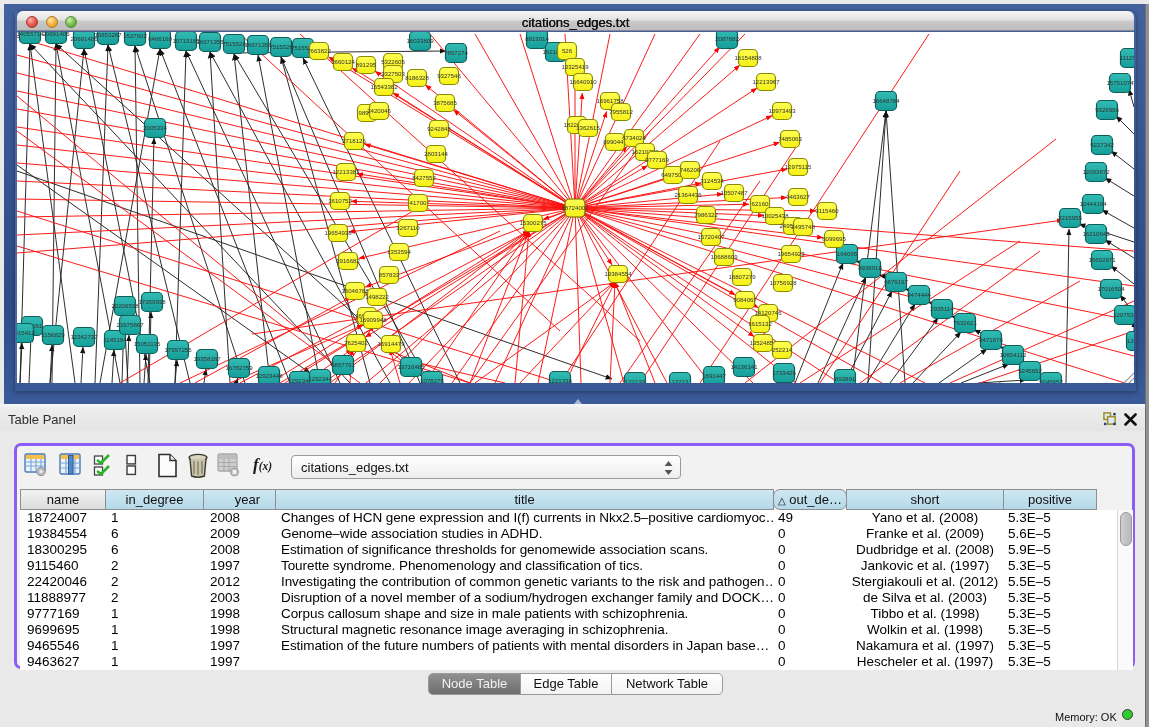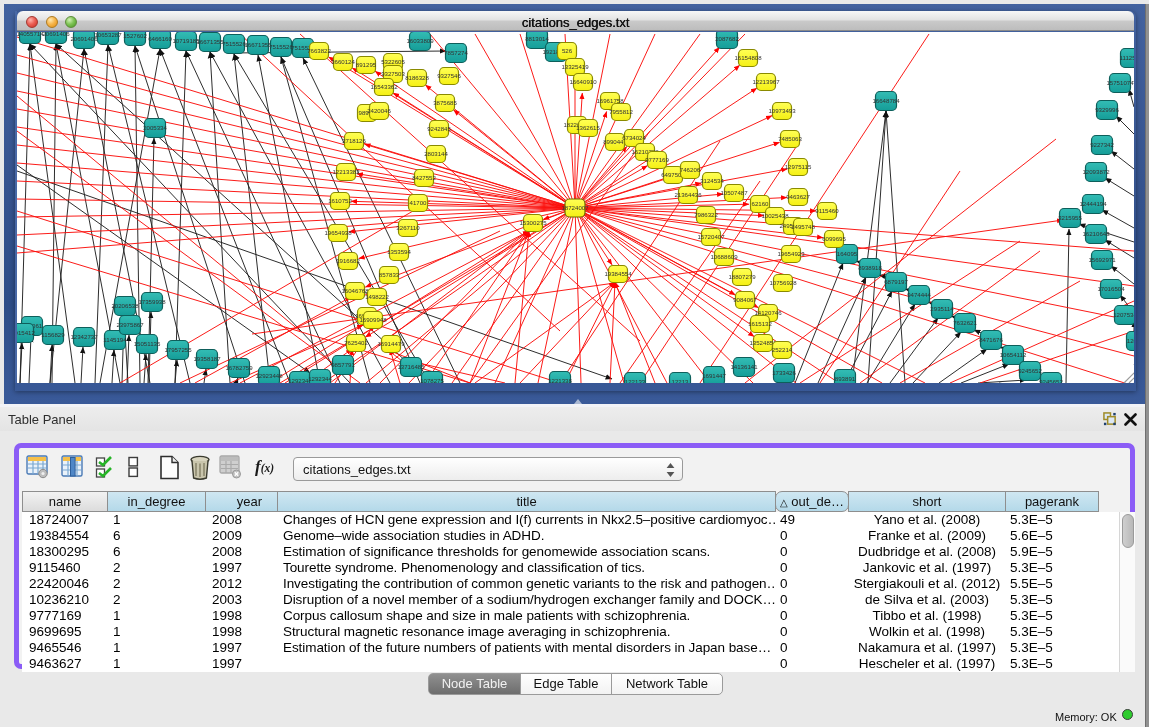--- a/index.html
+++ b/index.html
@@ -23,21 +23,21 @@
 .bk { stroke:#222; stroke-width:0.95; }
 .nl { font-size:6.1px; fill:#333; text-anchor:middle; font-family:"Liberation Sans",sans-serif; }
 #tripanel { position:absolute; left:570px; top:395px; width:0; height:0;
   border-left:4px solid transparent; border-right:4px solid transparent; border-bottom:5px solid #aab8d2; }
 #tpanel { position:absolute; left:0; top:404px; width:1145px; height:323px; background:#e9e9e9; border-top:3px solid #f2f3f7; }
 #tphead { position:absolute; left:0; top:0; width:100%; height:24px; background:linear-gradient(180deg,#ededed,#e4e4e4); }
 #tptitle { position:absolute; left:8px; top:5px; font-size:13px; color:#2e2e2e; }
 #fl { position:absolute; left:1103px; top:5px; width:14px; height:14px; }
 
 #panelbox { position:absolute; left:14px; top:36px; width:1121px; height:226px; background:#f2f2f2;
-  border:5px solid #8b5cf6; border-radius:7px; }
+  border:3px solid #8b5cf6; border-radius:7px; }
 #toolbar { position:absolute; left:0; top:3px; width:100%; height:32px; }
 #combo { position:absolute; left:274px; top:6px; width:390px; height:24px; border:1px solid #9a9a9a; border-radius:4px;
   background:linear-gradient(180deg,#ffffff,#ededed); }
 #combo span { position:absolute; left:9px; top:4px; font-size:13px; color:#111; }
 #thead { position:absolute; left:3px; top:43px; width:1076px; height:21px; }
 .hc { position:absolute; top:0; height:21px; background:linear-gradient(180deg,#cfe7f2,#b4d9e9);
   border:1px solid #8e8e8e; font-size:13px; color:#111; text-align:center; line-height:20px; }
 .hc0 { left:0; width:86px; background:linear-gradient(180deg,#f2f2f2,#dcdcdc); }
 .hc1 { left:85px; width:99px; } .hc2 { left:183px; width:73px;padding-left:16px; } .hc3 { left:255px; width:499px; }
 .hc4 { left:753px; width:74px;border-radius:7px; } .hc5 { left:826px; width:158px; } .hc6 { left:983px; width:94px; }
@@ -642,21 +642,21 @@
           </svg>
         </div>
       </div>
       <div id="thead">
         <div class="hc hc0">name</div>
           <div class="hc hc1">in_degree</div>
           <div class="hc hc2">year</div>
         <div class="hc hc3">title</div>
           <div class="hc hc4"><span style="font-size:10px">△</span> out_de…</div>
         <div class="hc hc5">short</div>
-          <div class="hc hc6">pagerank</div>
+          <div class="hc hc6">positive</div>
       </div>
       <div id="tbody">
           <div class="tr">
             <div class="c0">18724007</div>
             <div class="c1">1</div>
             <div class="c2">2008</div>
             <div class="c3">Changes of HCN gene expression and I(f) currents in Nkx2.5–positive cardiomyoc…</div>
             <div class="c4">49</div>
             <div class="c5">Yano et al. (2008)</div>
             <div class="c6">5.3E–5</div>
@@ -691,21 +691,21 @@
           <div class="tr">
             <div class="c0">22420046</div>
             <div class="c1">2</div>
             <div class="c2">2012</div>
             <div class="c3">Investigating the contribution of common genetic variants to the risk and pathogen…</div>
             <div class="c4">0</div>
             <div class="c5">Stergiakouli et al. (2012)</div>
             <div class="c6">5.5E–5</div>
           </div>
           <div class="tr">
-            <div class="c0">10236210</div>
+            <div class="c0">11888977</div>
             <div class="c1">2</div>
             <div class="c2">2003</div>
             <div class="c3">Disruption of a novel member of a sodium/hydrogen exchanger family and DOCK…</div>
             <div class="c4">0</div>
             <div class="c5">de Silva et al. (2003)</div>
             <div class="c6">5.3E–5</div>
           </div>
           <div class="tr">
             <div class="c0">9777169</div>
             <div class="c1">1</div>

